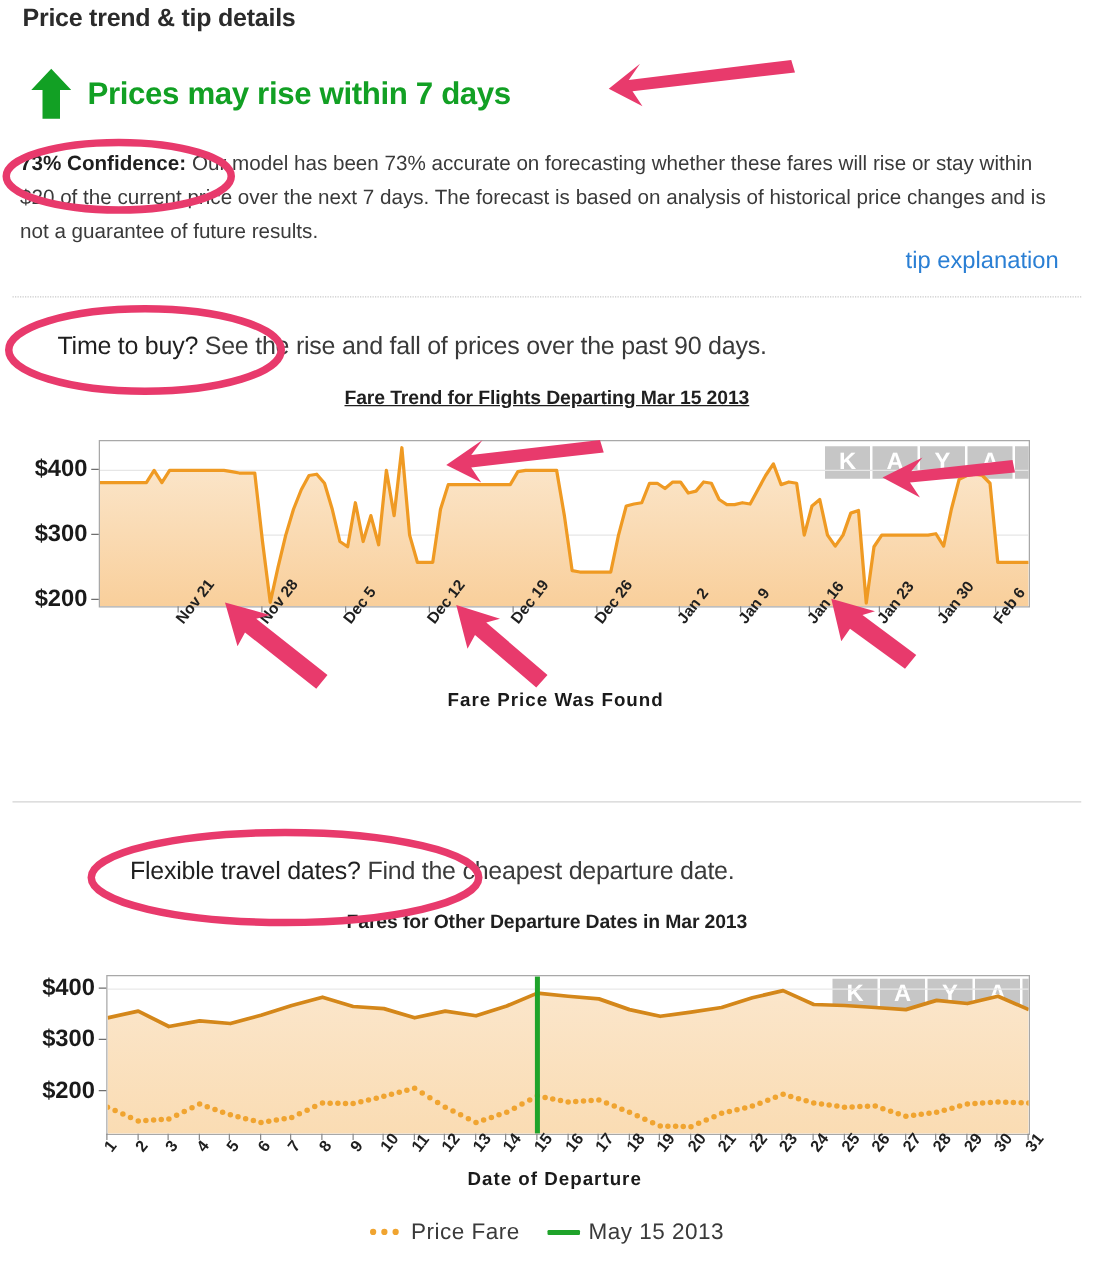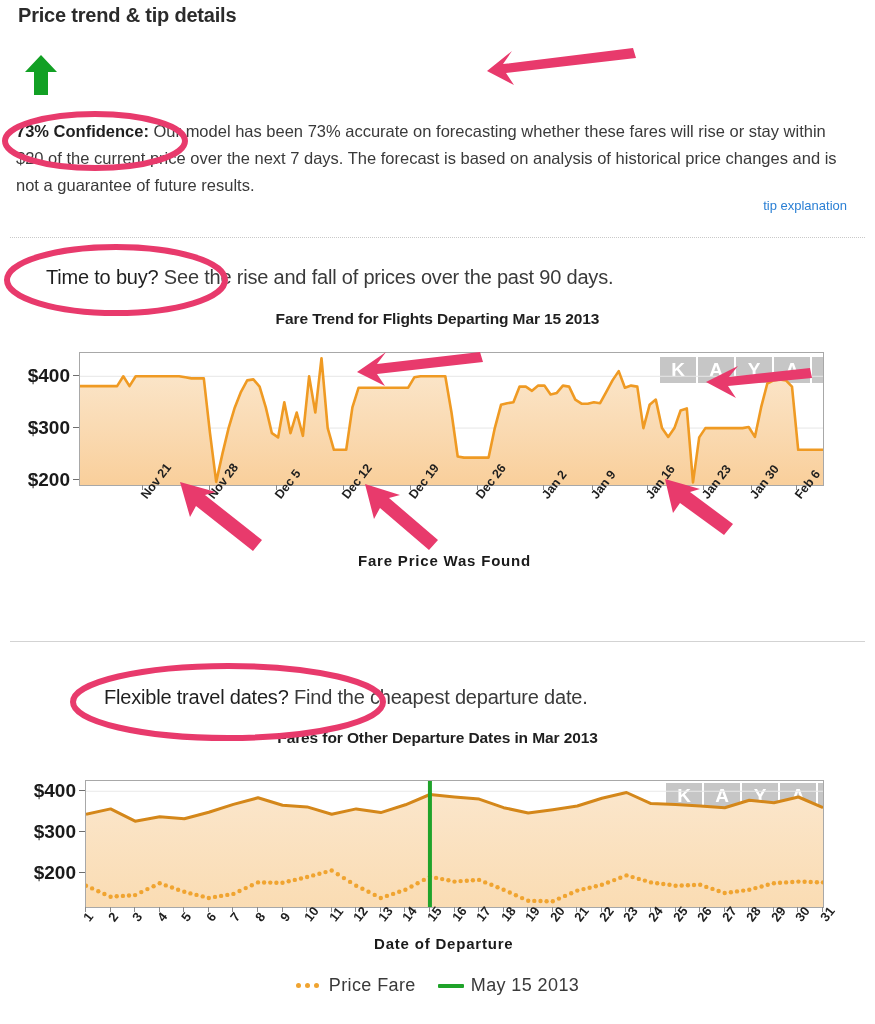--- a/index.html
+++ b/index.html
@@ -60,21 +60,21 @@
     color: #3a3a3a;
   }
   .confidence-label {
     font-weight: bold;
     color: #1f1f1f;
   }
   .tip-link {
     position: absolute;
     right: 28px;
     top: 198px;
-    font-size: 13px;
+    font-size: 19px;
     color: #2a7fd4;
     text-decoration: none;
   }
 
   
   .divider {
     position: absolute;
     left: 10px;
     width: 855px;
     height: 0;
@@ -99,21 +99,21 @@
 
   .chart-title {
     position: absolute;
     width: 875px;
     text-align: center;
     font-size: 15.5px;
     font-weight: bold;
     color: #1f1f1f;
     letter-spacing: -0.1px;
   }
-  .chart-title.t1 { top: 310px; }
+  .chart-title.t1 { top: 310px; text-decoration: underline; }
   .chart-title.t2 { top: 729px; left: 0; }
 
   
   .chart {
     position: absolute;
   }
   .chart-1 { left: 0; top: 340px; width: 875px; height: 230px; }
   .chart-2 { left: 0; top: 760px; width: 875px; height: 190px; }
 
   .plot {
@@ -220,20 +220,21 @@
 </style>
 </head>
 <body>
 
 <div class="page-title">Price trend &amp; tip details</div>
 
 <div class="forecast-row">
   <svg class="up-arrow-icon" viewBox="0 0 34 42">
     <polygon points="17,1 33,18 24,18 24,41 10,41 10,18 1,18" fill="#12a024"></polygon>
   </svg>
+  <div class="forecast-text">Prices may rise within 7 days</div>
 </div>
 
 <div class="confidence-block">
   <span class="confidence-label">73% Confidence:</span><span> Our model has been 73% accurate on forecasting whether these fares will rise or stay within $20 of the current price over the next 7 days. The forecast is based on analysis of historical price changes and is not a guarantee of future results.</span>
 </div>
 <a class="tip-link" href="#">tip explanation</a>
 
 <div class="divider d1"></div>
 
 <div class="section-lead lead-1">

